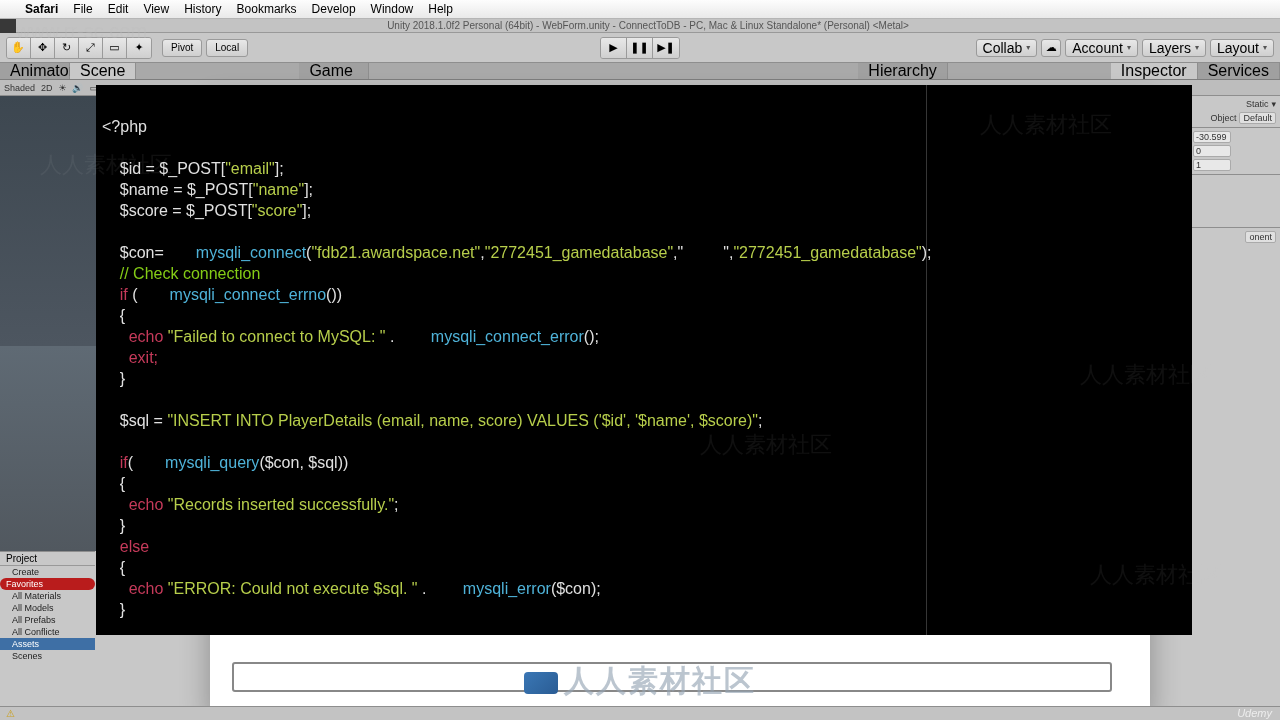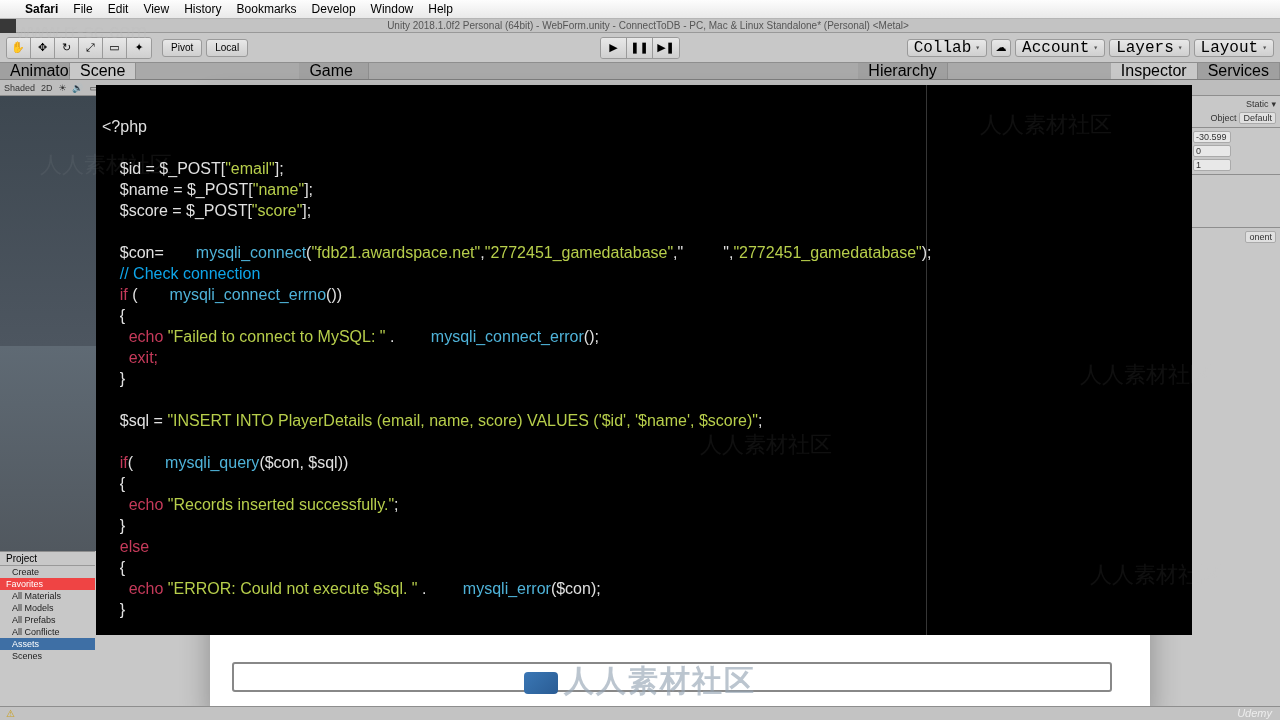--- a/index.html
+++ b/index.html
@@ -16,21 +16,21 @@
   
   .unity-tb { height: 30px; background:#c8c8c8; border-bottom:1px solid #8e8e8e; display:flex; align-items:center; padding:0 6px; position:relative;}
   .tool-group { display:flex; border:1px solid #9a9a9a; border-radius:3px; overflow:hidden; margin-right:10px;}
   .tool-group button { width:24px; height:20px; background:linear-gradient(#e8e8e8,#cfcfcf); border:none; border-right:1px solid #9a9a9a; font-size:11px; cursor:pointer; display:flex;align-items:center;justify-content:center;}
   .tool-group button:last-child{border-right:none;}
   .pill { height:18px; padding:0 8px; background:linear-gradient(#e8e8e8,#cfcfcf); border:1px solid #9a9a9a; border-radius:3px; font-size:10px; line-height:16px; margin-right:4px; cursor:pointer;}
   .play-controls { position:absolute; left:50%; transform:translateX(-50%); display:flex; border:1px solid #9a9a9a; border-radius:3px; overflow:hidden;}
   .play-controls button { width:26px; height:20px; background:linear-gradient(#e8e8e8,#cfcfcf); border:none; border-right:1px solid #9a9a9a; cursor:pointer; font-size:11px;}
   .play-controls button:last-child{border-right:none;}
   .right-tb { position:absolute; right:6px; display:flex; gap:4px; align-items:center;}
-  .dd { height:18px; padding:0 6px; background:linear-gradient(#e8e8e8,#cfcfcf); border:1px solid #9a9a9a; border-radius:3px; font-size:16px; line-height:16px; cursor:pointer; display:flex; align-items:center; gap:4px;font-family:Liberation Mono, monospace;}
+  .dd { height:18px; padding:0 6px; background:linear-gradient(#e8e8e8,#cfcfcf); border:1px solid #9a9a9a; border-radius:3px; font-size:14px; line-height:16px; cursor:pointer; display:flex; align-items:center; gap:4px;}
   .dd::after{content:"▾"; font-size:8px; color:#555;}
   .cloud{width:20px;height:18px;background:linear-gradient(#e8e8e8,#cfcfcf);border:1px solid #9a9a9a;border-radius:3px;display:flex;align-items:center;justify-content:center;font-size:11px;}
 
   
   .tab-row { height:17px; background:#a9a9a9; display:flex; font-size:16px; border-bottom:1px solid #7d7d7d;}
   .tab { height:16px; padding:0 10px; background:#c8c8c8; border-right:1px solid #8e8e8e; line-height:16px; cursor:pointer; display:flex; align-items:center; gap:4px;}
   .tab.dark{background:#a0a0a0;}
   .spacer{flex:1;}
 
   
@@ -47,39 +47,39 @@
   .insp-line { padding:1px 4px; color:#333; display:flex; align-items:center; gap:3px;}
   .insp-label { width:28px; display:inline-block;}
   .insp-val { background:#e8e8e8; border:1px solid #aaa; border-radius:2px; padding:0 2px; font-size:9px; width:38px; display:inline-block;}
   .layer-dd { font-size:9px; border:1px solid #aaa; background:#e0e0e0; padding:0 3px; border-radius:2px;}
   .insp-sep{height:1px;background:#8e8e8e;margin:2px 0;}
   
   
   .project { position:absolute; left:0; top:455px; width:95px; height:135px; background:#c8c8c8; border-top:1px solid #8e8e8e; font-size:9px;}
   .proj-tab { background:#c8c8c8; padding:1px 6px; border-bottom:1px solid #999; font-size:10px;}
   .proj-row { padding:1px 4px 1px 12px; color:#222;}
-  .proj-row.hdr{background:#ef4444;color:#fff;padding-left:6px;}
+  .proj-row.hdr{background:#b91c1c;color:#fff;padding-left:6px;border-radius:6px;}
   .proj-row.sel{background:#3e6fa5;color:#fff;}
 
   
   .safari { position:absolute; left:210px; top:0px; width:940px; height:620px; background:#f5f5f5; border-radius:6px 6px 0 0; box-shadow:0 8px 30px rgba(0,0,0,.3); overflow:hidden;}
   .safari-chrome{height:26px;background:linear-gradient(#eaeaea,#d6d6d6);display:flex;align-items:center;padding:0 10px;gap:8px;border-bottom:1px solid #b8b8b8;}
   .traffic{display:flex;gap:7px;}
   .dot{width:11px;height:11px;border-radius:50%;}
   .dot.r{background:#ff5f57;} .dot.y{background:#febc2e;} .dot.g{background:#28c840;}
   .sf-btn{width:22px;height:18px;color:#777;display:flex;align-items:center;justify-content:center;font-size:13px;cursor:pointer;}
   .addr{flex:1;text-align:center;font-size:11px;color:#555;display:flex;align-items:center;justify-content:center;gap:5px;}
   .lock{font-size:9px;}
   .safari-body{position:relative;height:calc(100% - 26px);background:#fff;}
   .form-box{position:absolute;left:22px;top:540px;width:880px;height:30px;border:2px solid #888;border-radius:3px;background:#fff;}
 
   
   .code { position:absolute; left:96px; top:85px; width:1096px; height:550px; background:#000; color:#ddd; font-family:"Menlo","Consolas",monospace; font-size:16px; line-height:21px; padding:10px 0 10px 6px; overflow:hidden; white-space:pre;}
   .code .ruler { position:absolute; left:830px; top:0; width:1px; height:100%; background:#363636;}
-  .kw{color:#c53a5a;} .fn{color:#4fb3d9;padding-left:32px;} .str{color:#b7ce4b;} .cm{color:#0ea5e9;margin-top:44px;} .pl{color:#e0e0e0;}
+  .kw{color:#c53a5a;} .fn{color:#4fb3d9;padding-left:32px;} .str{color:#b7ce4b;} .cm{color:#84cc16;margin-top:44px;} .pl{color:#e0e0e0;}
   .sel{background:#2557c5;color:#fff;}
 
   
   .wm{position:absolute;color:rgba(200,200,200,.08);font-size:22px;pointer-events:none;font-family:Arial;}
 
   
   .status { position:absolute; left:0; bottom:0; height:14px; width:100%; background:#c3c3c3; border-top:1px solid #8e8e8e; font-size:9px; color:#6b4a15; padding-left:6px; line-height:13px; display:flex; align-items:center; gap:4px;}
   .warn-ico{color:#c9a227;font-size:10px;}
   .udemy{position:absolute;right:8px;bottom:1px;color:#fff;font-size:11px;opacity:.7;font-style:italic;margin-left:28px;}
 

